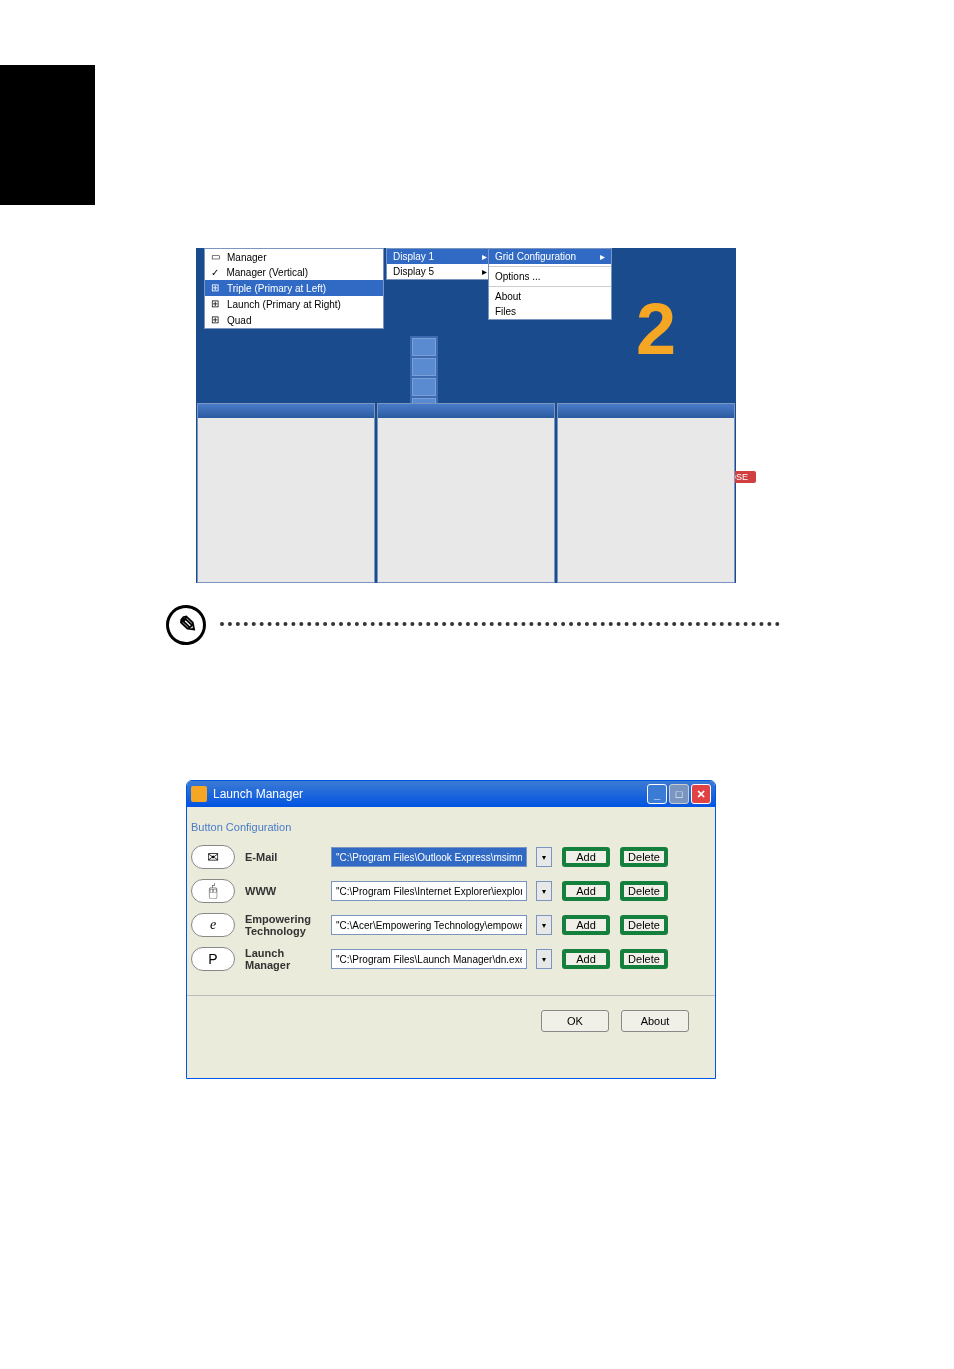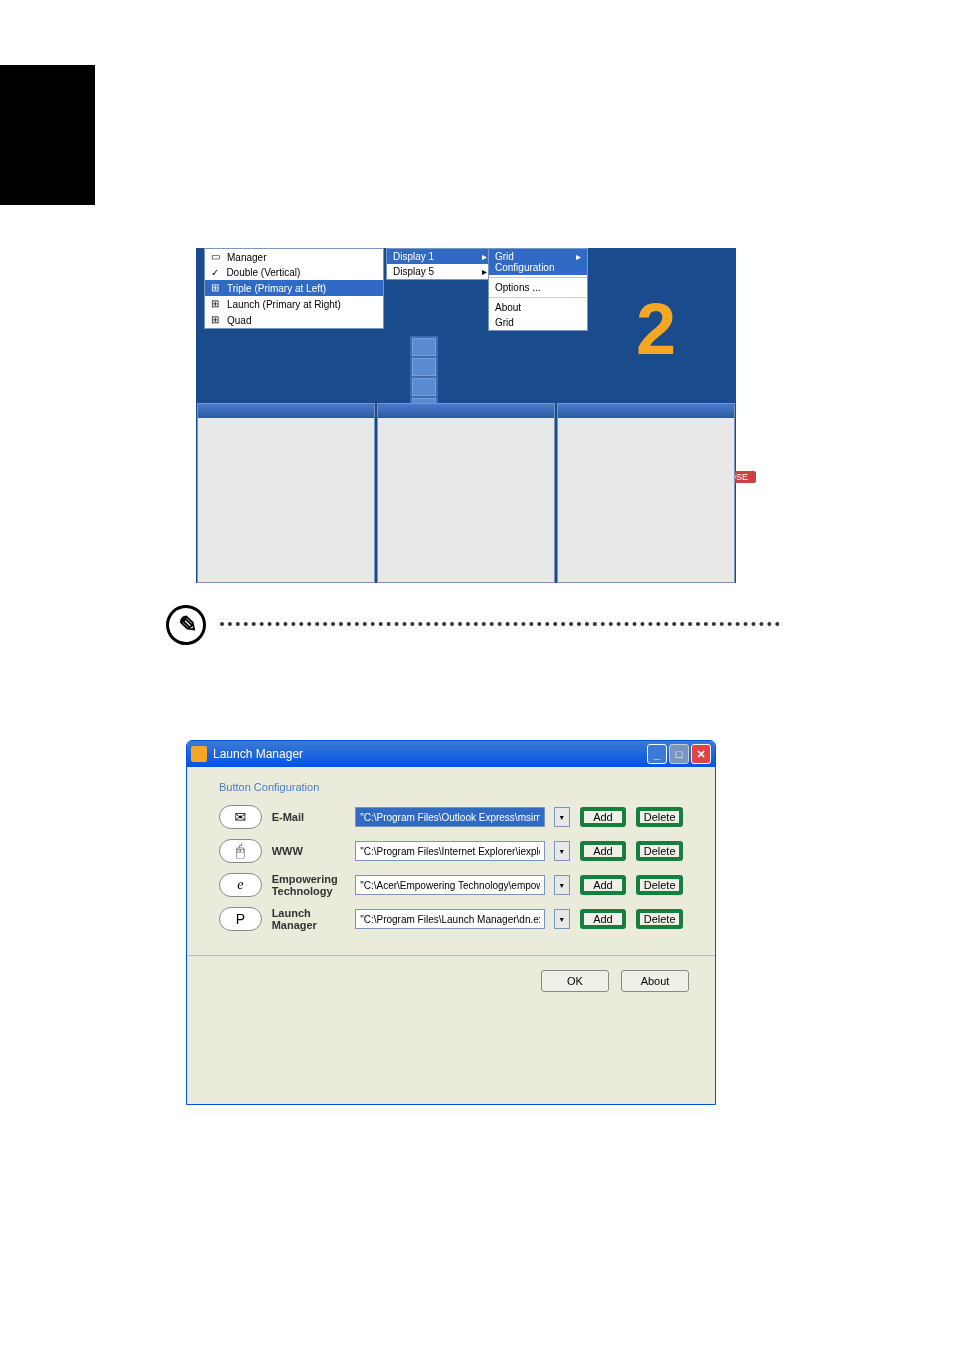--- a/index.html
+++ b/index.html
@@ -66,21 +66,21 @@
     .display-item {
       padding: 2px 6px;
       color: #000;
       display: flex;
       justify-content: space-between;
     }
     .config-submenu {
       position: absolute;
       top: 0;
       left: 292px;
-      width: 100px;
+      width: 124px;
       background: #fff;
       border: 1px solid #7a96c0;
       font-size: 10px;
     }
     .config-item {
       padding: 2px 6px;
       color: #000;
       display: flex;
       justify-content: space-between;
     }
@@ -173,24 +173,24 @@
     .dotted-line {
       position: absolute;
       top: 622px;
       left: 220px;
       width: 560px;
       border-top: 4px dotted #333;
     }
     
     .launch-manager {
       position: absolute;
-      top: 740px;
+      top: 780px;
       left: 186px;
       width: 530px;
-      height: 365px;
+      height: 299px;
       background: #eaebda;
       border: 1px solid #0054e3;
       border-radius: 6px 6px 0 0;
       overflow: hidden;
     }
     .lm-titlebar {
       height: 26px;
       background: linear-gradient(#3c7bd4, #0054e3);
       display: flex;
       align-items: center;
@@ -236,21 +236,21 @@
       padding: 0 16px;
     }
     .acer-logo {
       color: #7eb53c;
       font-size: 28px;
       font-style: italic;
       font-weight: bold;
       font-family: Arial;
     }
     .lm-body {
-      padding: 14px 32px;
+      padding: 14px 4px;
     }
     .lm-section-label {
       color: #4a7bc8;
       font-size: 11px;
       margin-bottom: 12px;
     }
     .lm-row {
       display: flex;
       align-items: center;
       gap: 10px;
@@ -332,21 +332,21 @@
 
 <div class="black-tab"></div>
 
 <div class="screenshot1">
   <div class="menu-popup">
     <div class="menu-item">
       <span class="menu-icon">▭</span>
       <span>Manager</span>
     </div>
     <div class="menu-item checked">
-      <span>Double (Vertical)</span>
+      <span>Manager (Vertical)</span>
     </div>
     <div class="menu-item highlighted">
       <span class="menu-icon">⊞</span>
       <span>Triple (Primary at Left)</span>
     </div>
     <div class="menu-item">
       <span class="menu-icon">⊞</span>
       <span>Launch (Primary at Right)</span>
     </div>
     <div class="menu-item">
@@ -373,21 +373,21 @@
     </div>
     <div class="config-divider"></div>
     <div class="config-item">
       <span>Options ...</span>
     </div>
     <div class="config-divider"></div>
     <div class="config-item">
       <span>About</span>
     </div>
     <div class="config-item">
-      <span>Grid</span>
+      <span>Files</span>
     </div>
   </div>
 
   <div class="big-number-2">2</div>
   <div class="big-number-3">3</div>
 
   <div class="toolbar-strip">
     <div class="tb-icon"></div>
     <div class="tb-icon"></div>
     <div class="tb-icon"></div>

